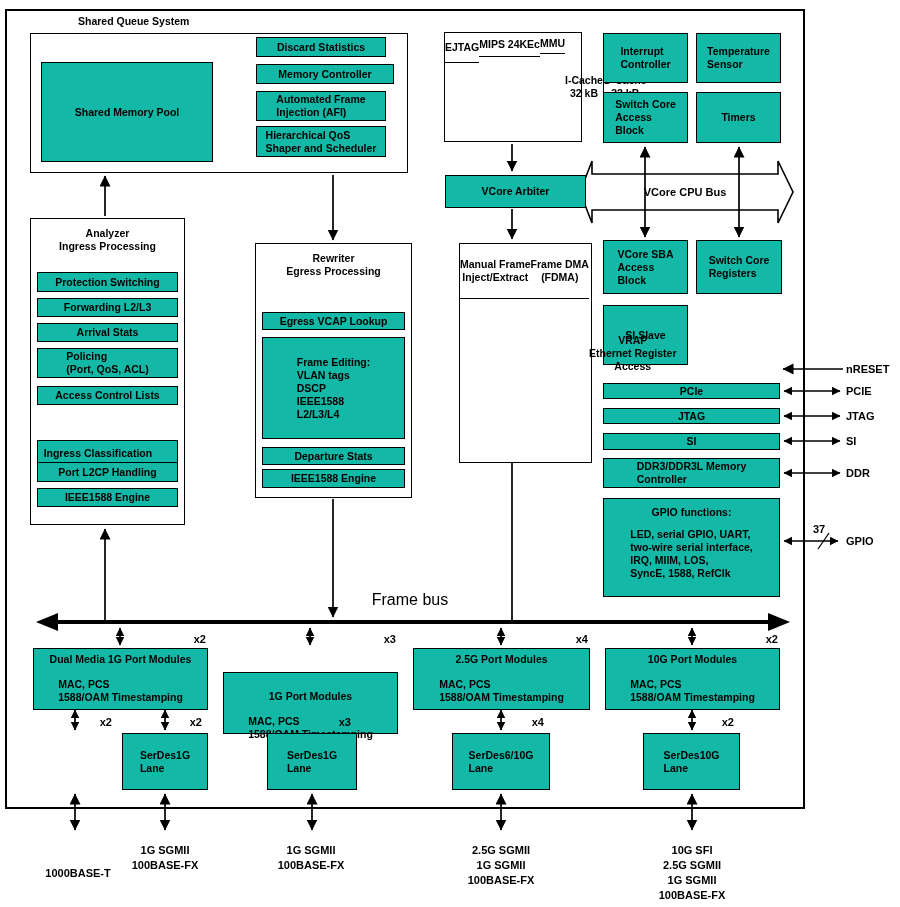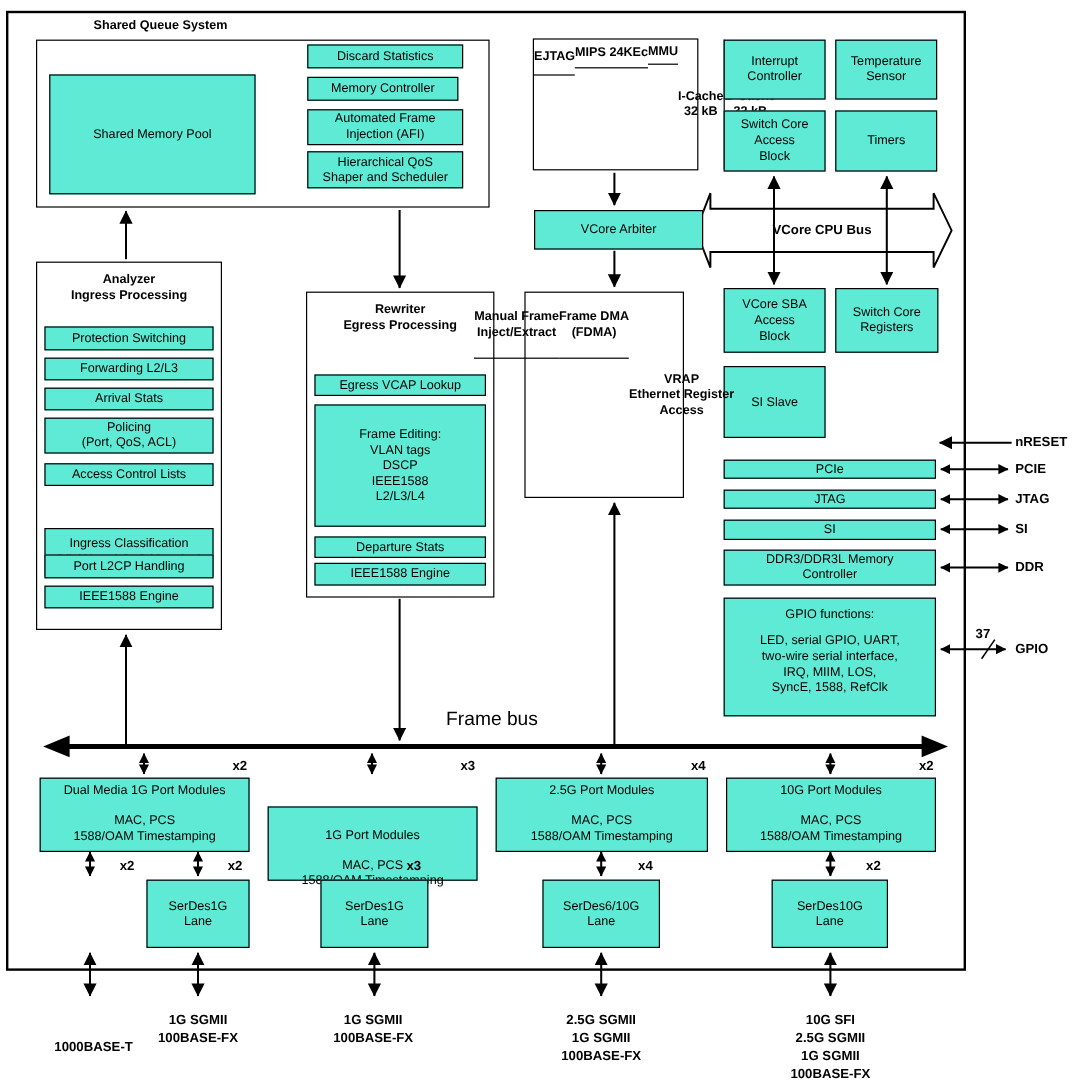--- a/index.html
+++ b/index.html
@@ -2,24 +2,24 @@
 <html><head>
 <meta charset="utf-8">
 <style>
   html,body { margin:0; padding:0; background:#ffffff; }
   .stage {
     position:relative; width:900px; height:907px; background:#ffffff;
     font-family:"Liberation Sans", sans-serif; color:#000;
   }
   .box {
     position:absolute; box-sizing:border-box;
-    background:#5eead4; border:1.6px solid #000;
+    background:#14b8a6; border:1.6px solid #000;
     display:flex; align-items:center; justify-content:center;
-    text-align:center; white-space:pre;
-    font-weight:400; font-size:10.5px; line-height:13px;
+    text-align:left; white-space:pre;
+    font-weight:700; font-size:10.5px; line-height:13px;
   }
   .frame { position:absolute; box-sizing:border-box; background:#ffffff; border:1.7px solid #000; }
   .chipline { position:absolute; box-sizing:border-box; border:2px solid #000; background:transparent; }
   .col { flex-direction:column; justify-content:flex-start; }
   .lbl {
     position:absolute; white-space:pre; font-weight:700; font-size:10.5px;
     line-height:13px; text-align:center;
   }
   .stack { position:absolute; box-sizing:border-box; background:#fff; border:1.7px solid #000; display:flex; flex-direction:row; }
   .stack .row {
@@ -111,21 +111,21 @@
       <line x1="312" y1="794" x2="312" y2="830" marker-start="url(#ah)" marker-end="url(#ah)"></line>
       <line x1="501" y1="794" x2="501" y2="830" marker-start="url(#ah)" marker-end="url(#ah)"></line>
       <line x1="692" y1="794" x2="692" y2="830" marker-start="url(#ah)" marker-end="url(#ah)"></line>
     </g>
   </svg>
 
   <div class="lbl" style="left:78px; top:15px; text-align:left;">Shared Queue System</div>
   <div class="frame" style="left:30px; top:33px; width:378px; height:140px;"></div>
   <div class="box" style="left:41px; top:62px; width:172px; height:100px;">Shared Memory Pool</div>
   <div class="box" style="left:256px; top:37px; width:130px; height:20px;">Discard Statistics</div>
-  <div class="box" style="left:256px; top:64px; width:126px; height:20px;">Memory Controller</div>
+  <div class="box" style="left:256px; top:64px; width:138px; height:20px;">Memory Controller</div>
   <div class="box" style="left:256px; top:91px; width:130px; height:30px;">Automated Frame
 Injection (AFI)</div>
   <div class="box" style="left:256px; top:126px; width:130px; height:31px;">Hierarchical QoS
 Shaper and Scheduler</div>
 
   <div class="frame" style="left:30px; top:218px; width:155px; height:307px;"></div>
   <div class="lbl" style="left:30px; top:227px; width:155px;">Analyzer
 Ingress Processing</div>
   <div class="box" style="left:37px; top:272px; width:141px; height:20px;">Protection Switching</div>
   <div class="box" style="left:37px; top:298px; width:141px; height:19px;">Forwarding L2/L3</div>
@@ -173,21 +173,21 @@
 Access
 Block</div>
   <div class="box" style="left:696px; top:92px; width:85px; height:51px;">Timers</div>
   <div class="box" style="left:603px; top:240px; width:85px; height:54px;">VCore SBA
 Access
 Block</div>
   <div class="box" style="left:696px; top:240px; width:86px; height:54px;">Switch Core
 Registers</div>
   <div class="box" style="left:603px; top:305px; width:85px; height:60px;">SI Slave</div>
 
-  <div class="stack" style="left:437px; top:243px; width:133px; height:172px;justify-content:center;">
+  <div class="stack" style="left:459px; top:243px; width:133px; height:220px;">
     <div class="row" style="height:54px;">Manual Frame
 Inject/Extract</div>
     <div class="row" style="height:54px;">Frame DMA
 (FDMA)</div>
     <div class="row" style="flex:1;">VRAP
 Ethernet Register
 Access</div>
   </div>
 
   <div class="box" style="left:603px; top:383px; width:177px; height:16px;">PCIe</div>

